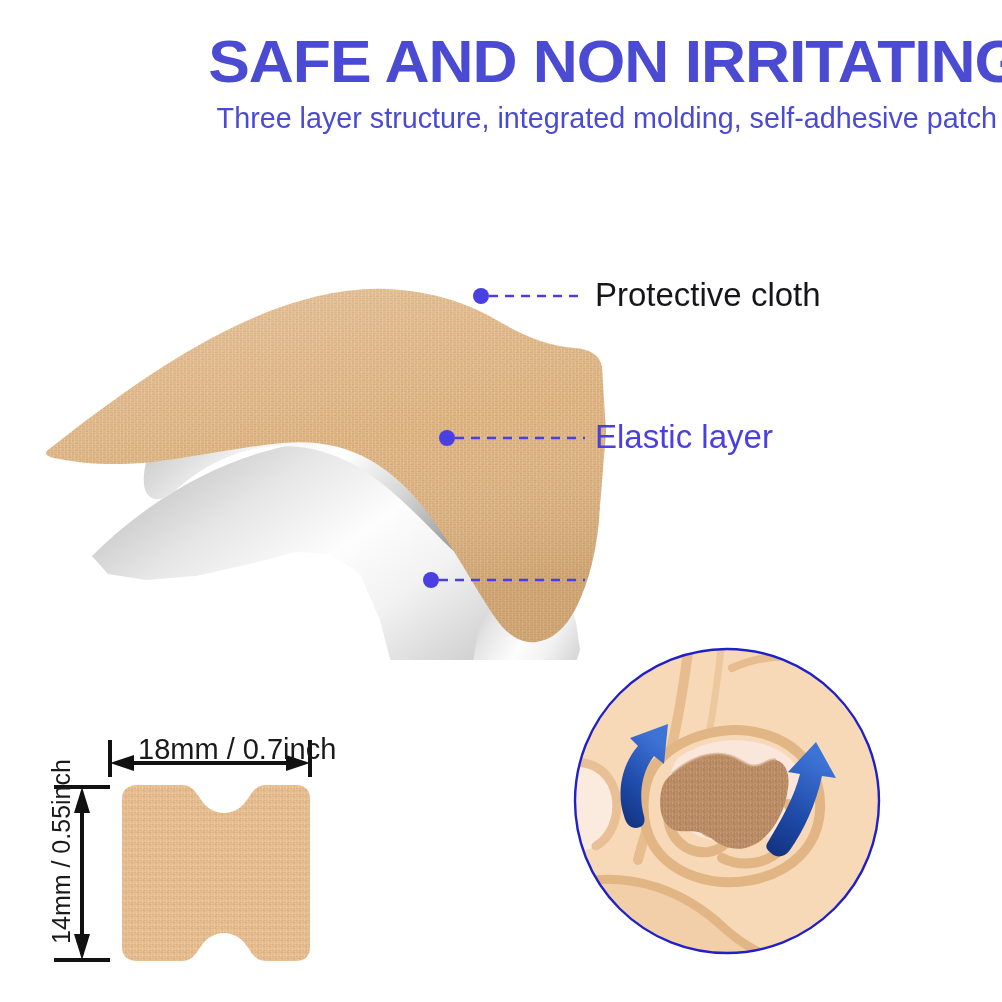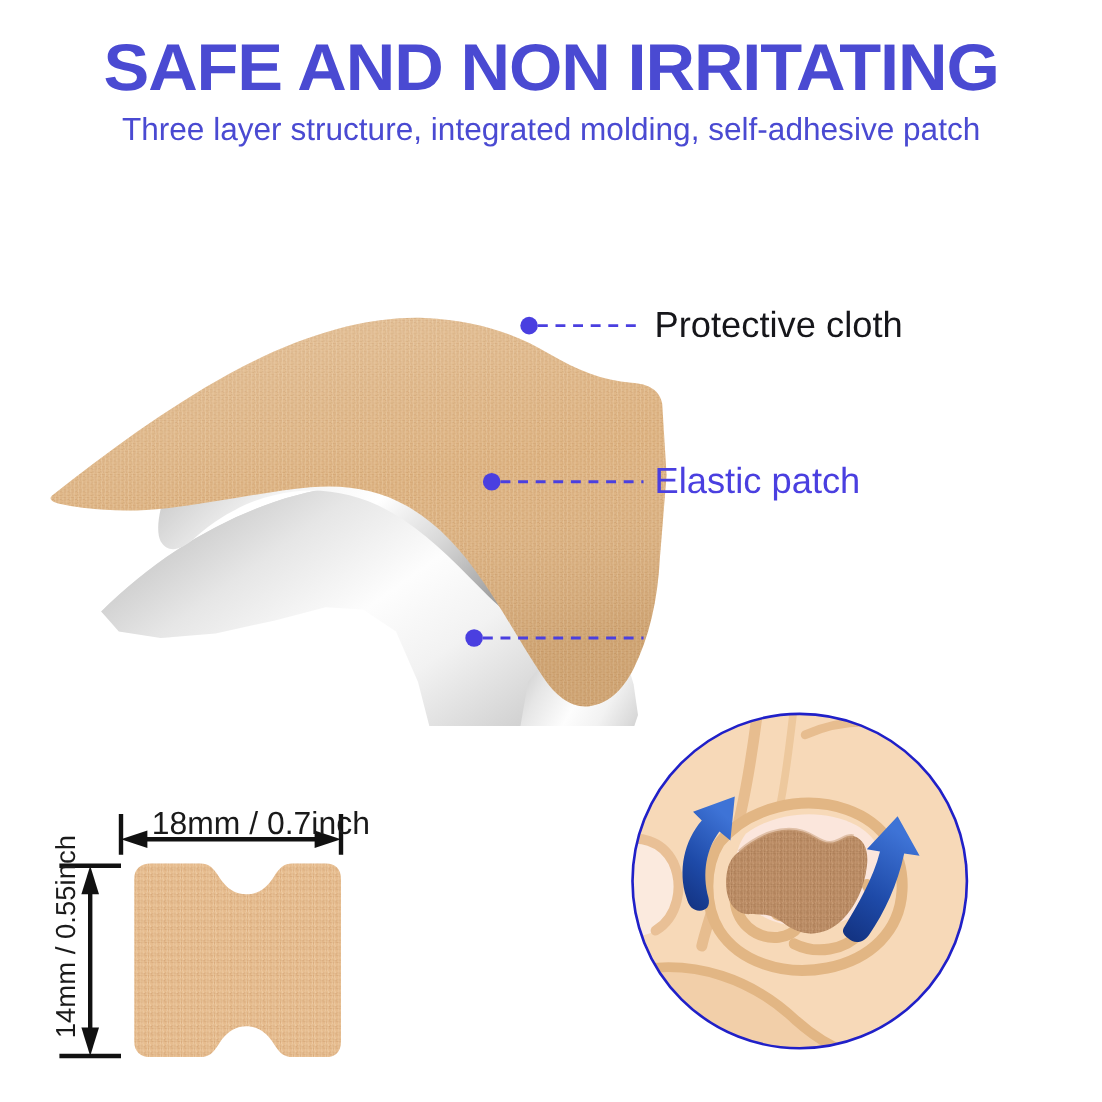--- a/index.html
+++ b/index.html
@@ -15,21 +15,21 @@
     overflow: hidden;
     font-family: "Liberation Sans", sans-serif;
   }
 
   
   #header-block {
     position: absolute;
     left: 0;
     top: 0;
     width: 1002px;
-    text-align: center;
+    text-align: right;
   }
   #main-title {
     margin: 0;
     padding-top: 30px;
     font-family: "Liberation Sans", sans-serif;
     font-size: 60px;
     font-weight: 700;
     letter-spacing: -1px;
     color: #4a4ad2;
     line-height: 1.06;
@@ -316,21 +316,21 @@
         <line x1="455" y1="288" x2="585" y2="288" stroke="#4a3fe0" stroke-width="2.6" stroke-dasharray="9 7" stroke-linecap="butt"></line>
       </g>
       <g>
         <circle cx="431" cy="430" r="8" fill="#4a3fe0"></circle>
         <line x1="439" y1="430" x2="585" y2="430" stroke="#4a3fe0" stroke-width="2.6" stroke-dasharray="9 7" stroke-linecap="butt"></line>
       </g>
     </g>
   </svg>
 
   <div class="callout-label" id="label-protective-cloth">Protective cloth</div>
-  <div class="callout-label" id="label-elastic-patch">Elastic patch</div>
+  <div class="callout-label" id="label-elastic-patch">Elastic layer</div>
 
   <div id="dimension-block">
     <svg id="dimension-svg" viewBox="0 0 330 265">
       <defs>
         <pattern id="swatchTexture" width="6" height="6" patternUnits="userSpaceOnUse">
           <rect width="6" height="6" fill="#e6bc8e"></rect>
           <path d="M0 1.5 L6 2.2 M0 4 L6 3.4" stroke="#d1a070" stroke-width="0.8" opacity="0.8"></path>
           <path d="M1.5 0 L2.2 6 M4.5 0 L3.9 6" stroke="#f0d3ae" stroke-width="0.7" opacity="0.85"></path>
           <circle cx="3" cy="5" r="0.45" fill="#c69060" opacity="0.6"></circle>
           <circle cx="5" cy="1" r="0.4" fill="#f5dec0" opacity="0.7"></circle>

